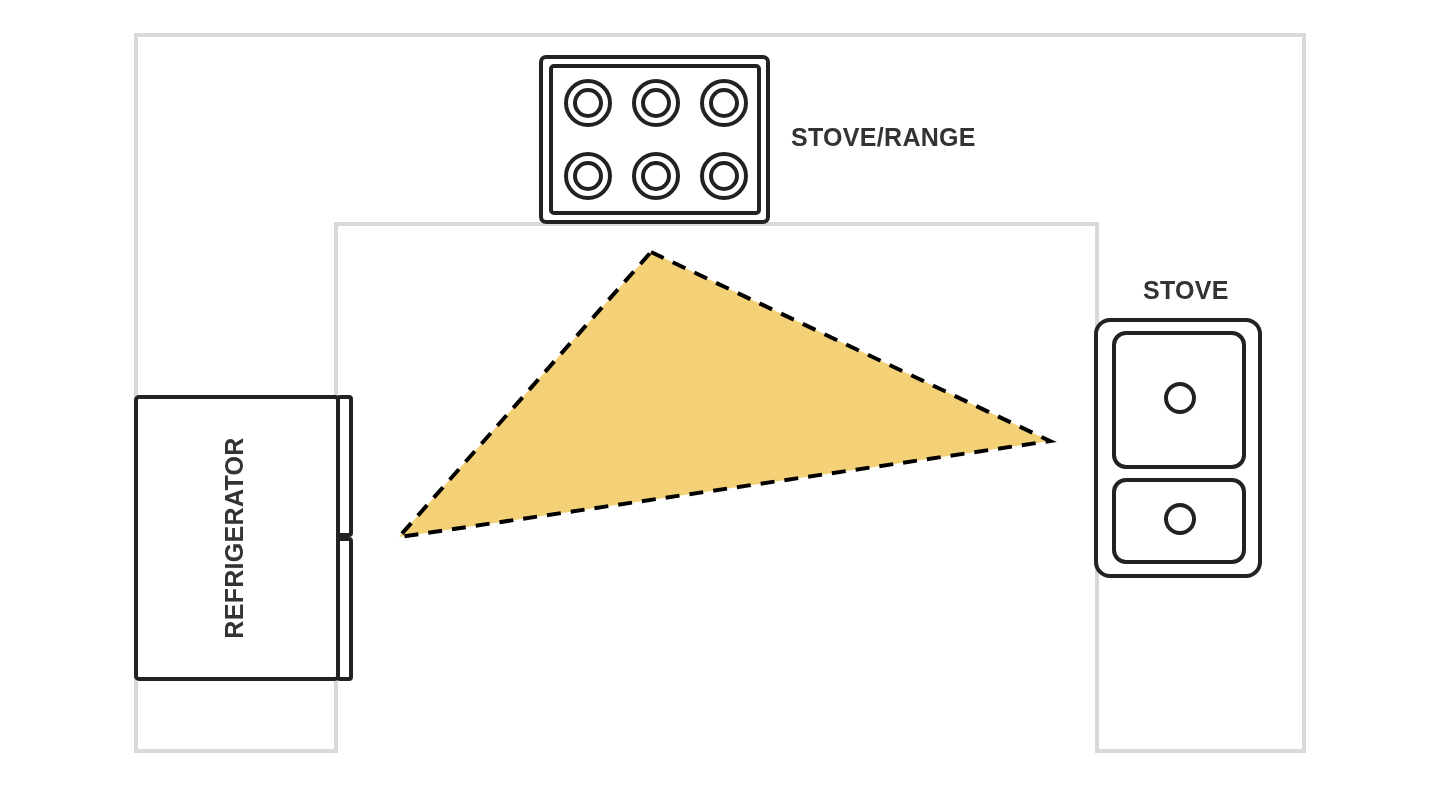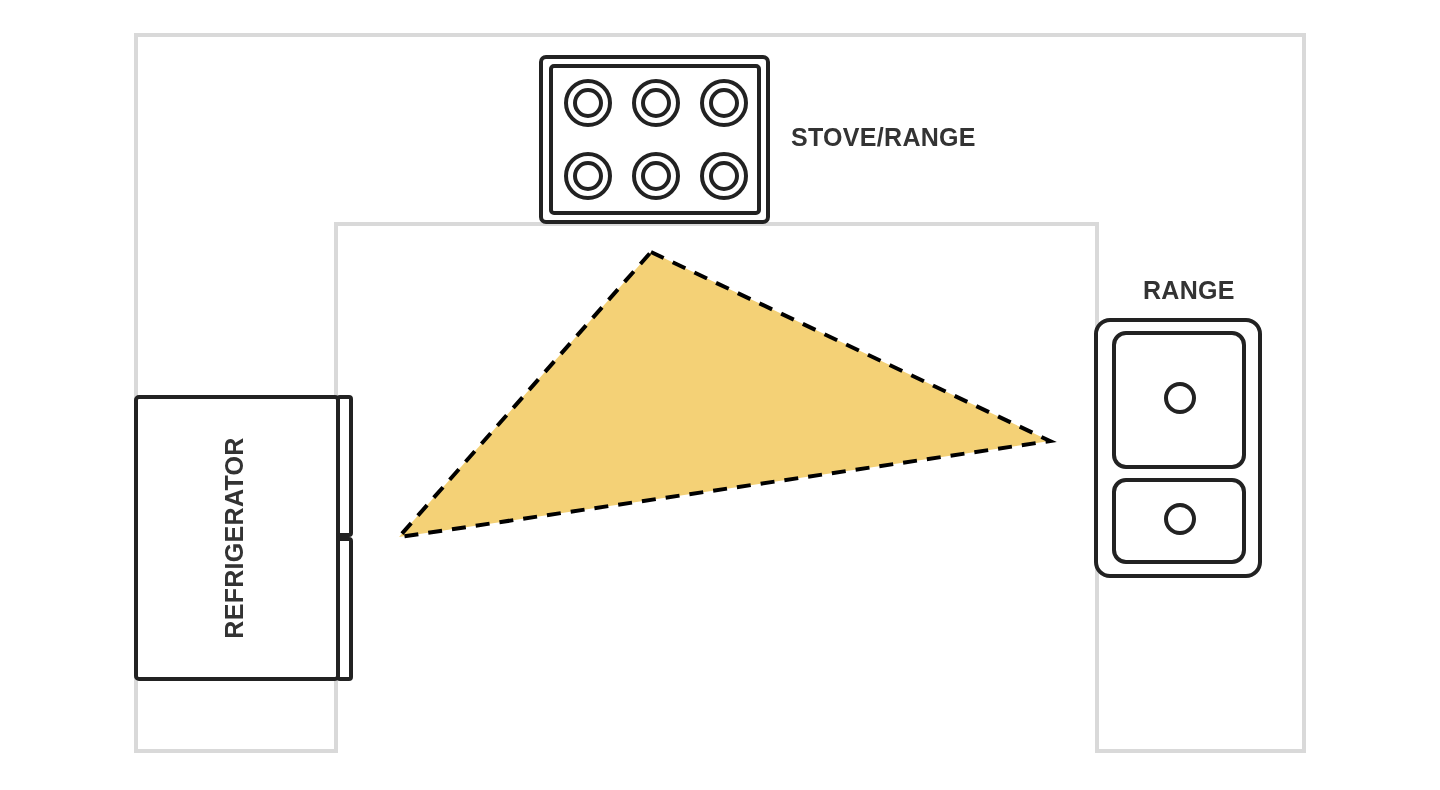--- a/index.html
+++ b/index.html
@@ -86,15 +86,15 @@
     </g>
 
     <g>
       <rect x="136" y="397" width="202" height="282" rx="3" fill="#ffffff" stroke="#222222" stroke-width="4"></rect>
       <rect x="338" y="397" width="13" height="138" rx="2" fill="#ffffff" stroke="#222222" stroke-width="4"></rect>
       <rect x="338" y="539" width="13" height="140" rx="2" fill="#ffffff" stroke="#222222" stroke-width="4"></rect>
     </g>
   </svg>
 
   <div class="label" id="stove-label">STOVE/RANGE</div>
-  <div class="label" id="sink-label">RANGE</div>
+  <div class="label" id="sink-label">STOVE</div>
   <div class="label" id="fridge-label">REFRIGERATOR</div>
 </div>
 
 </body></html>

